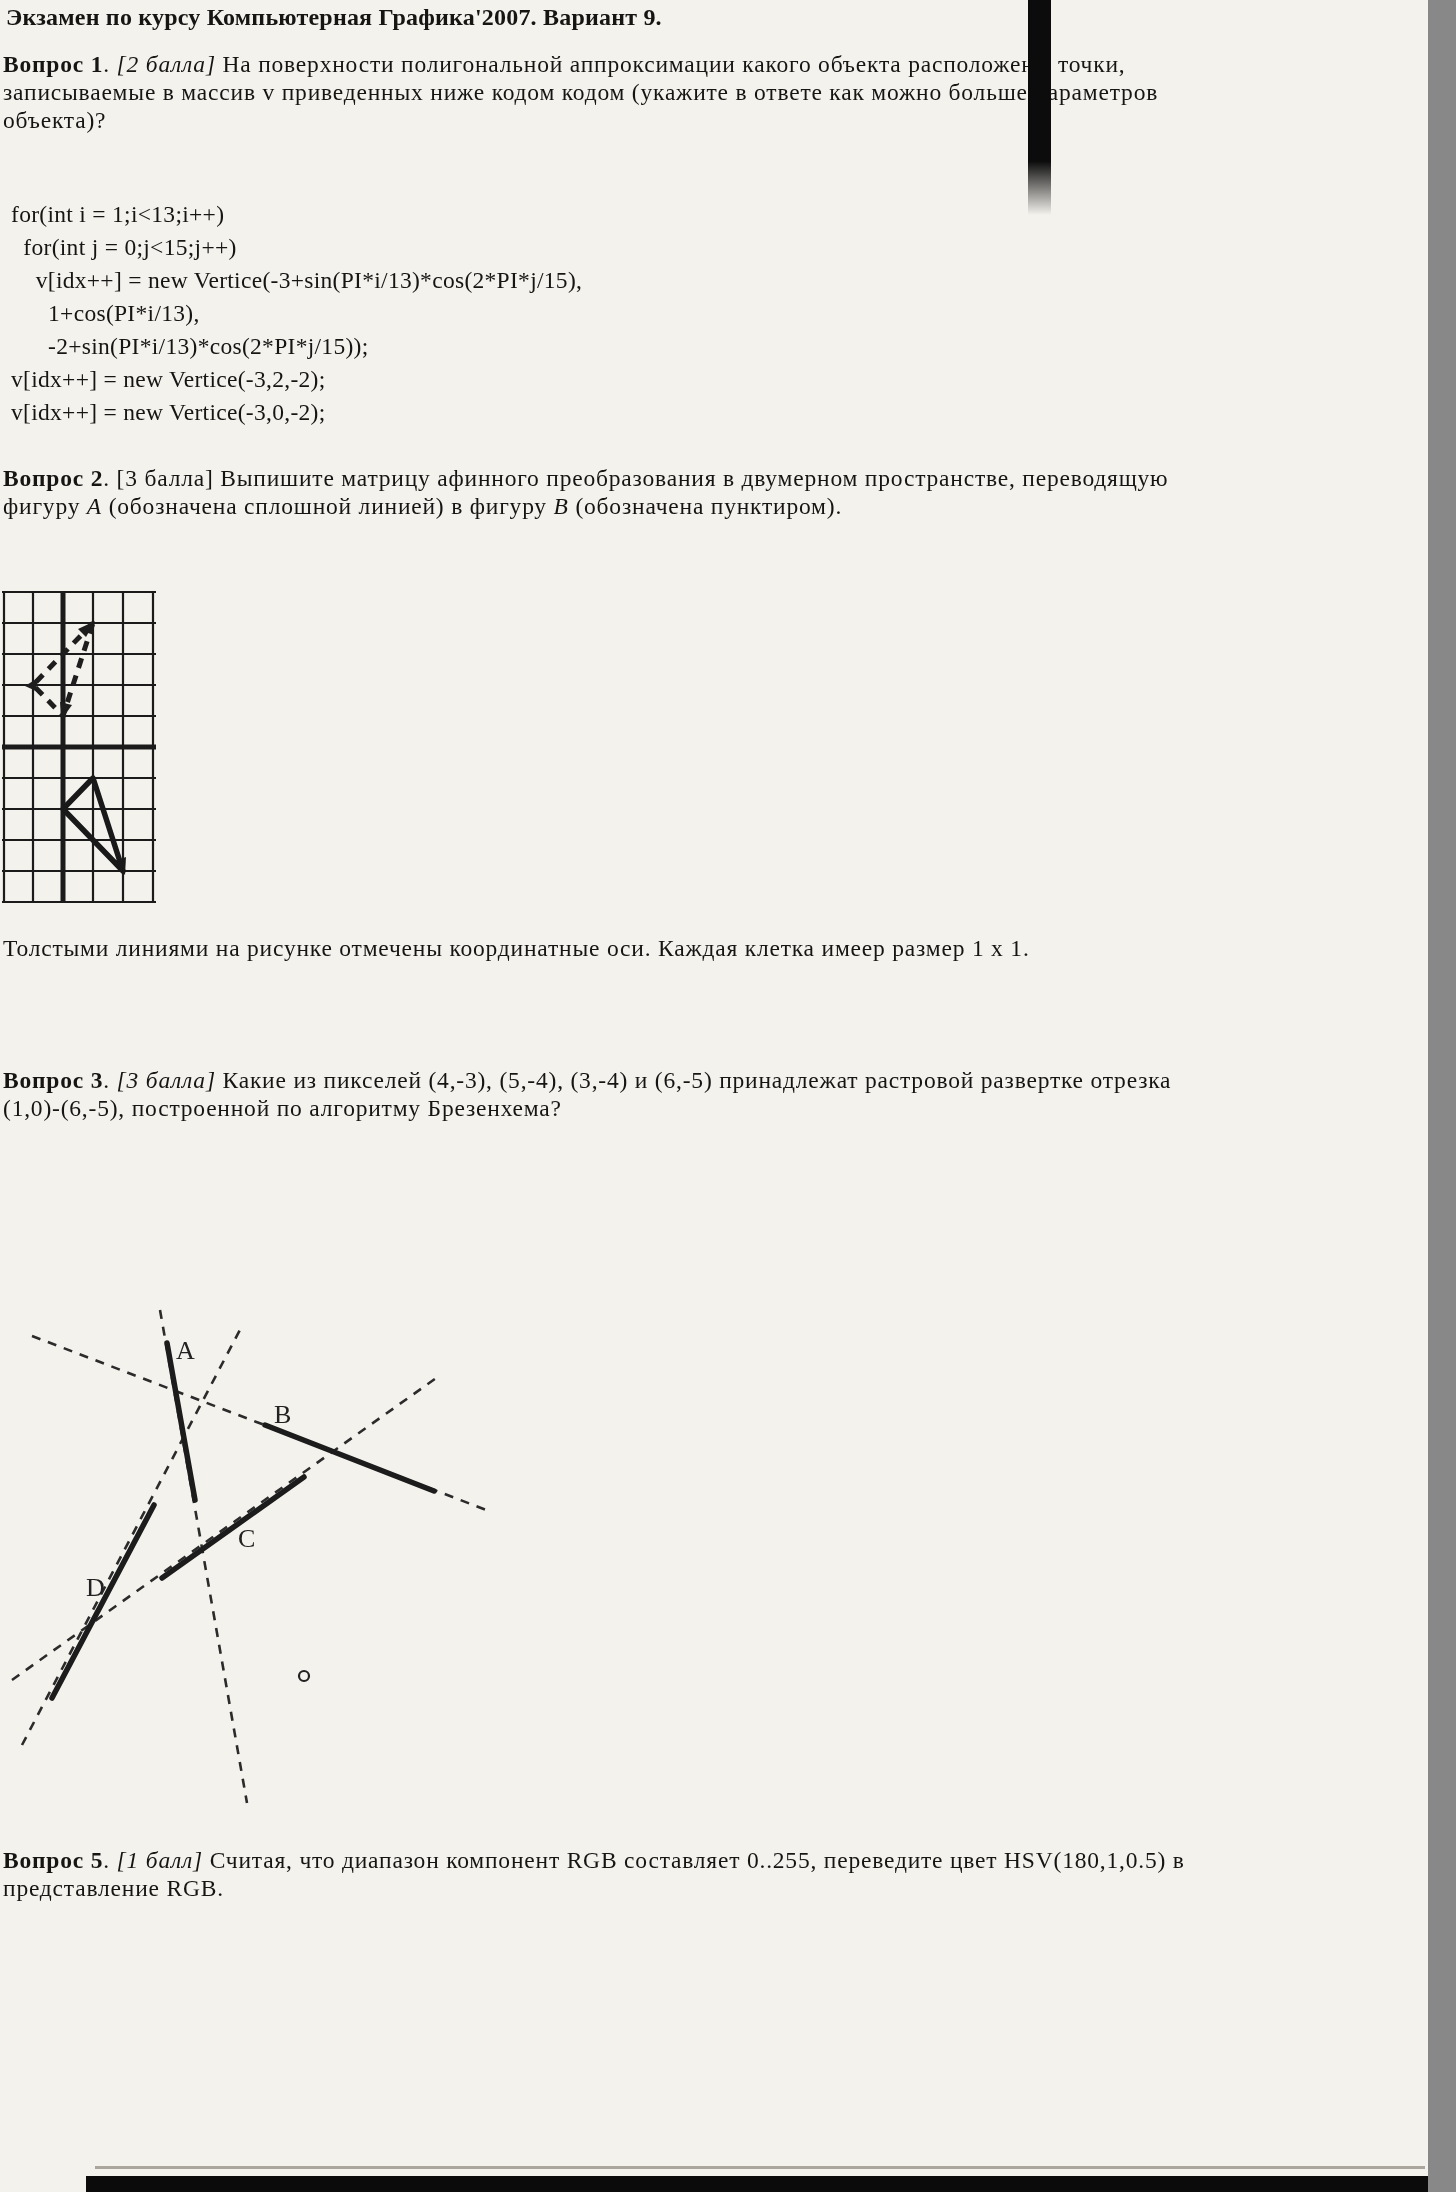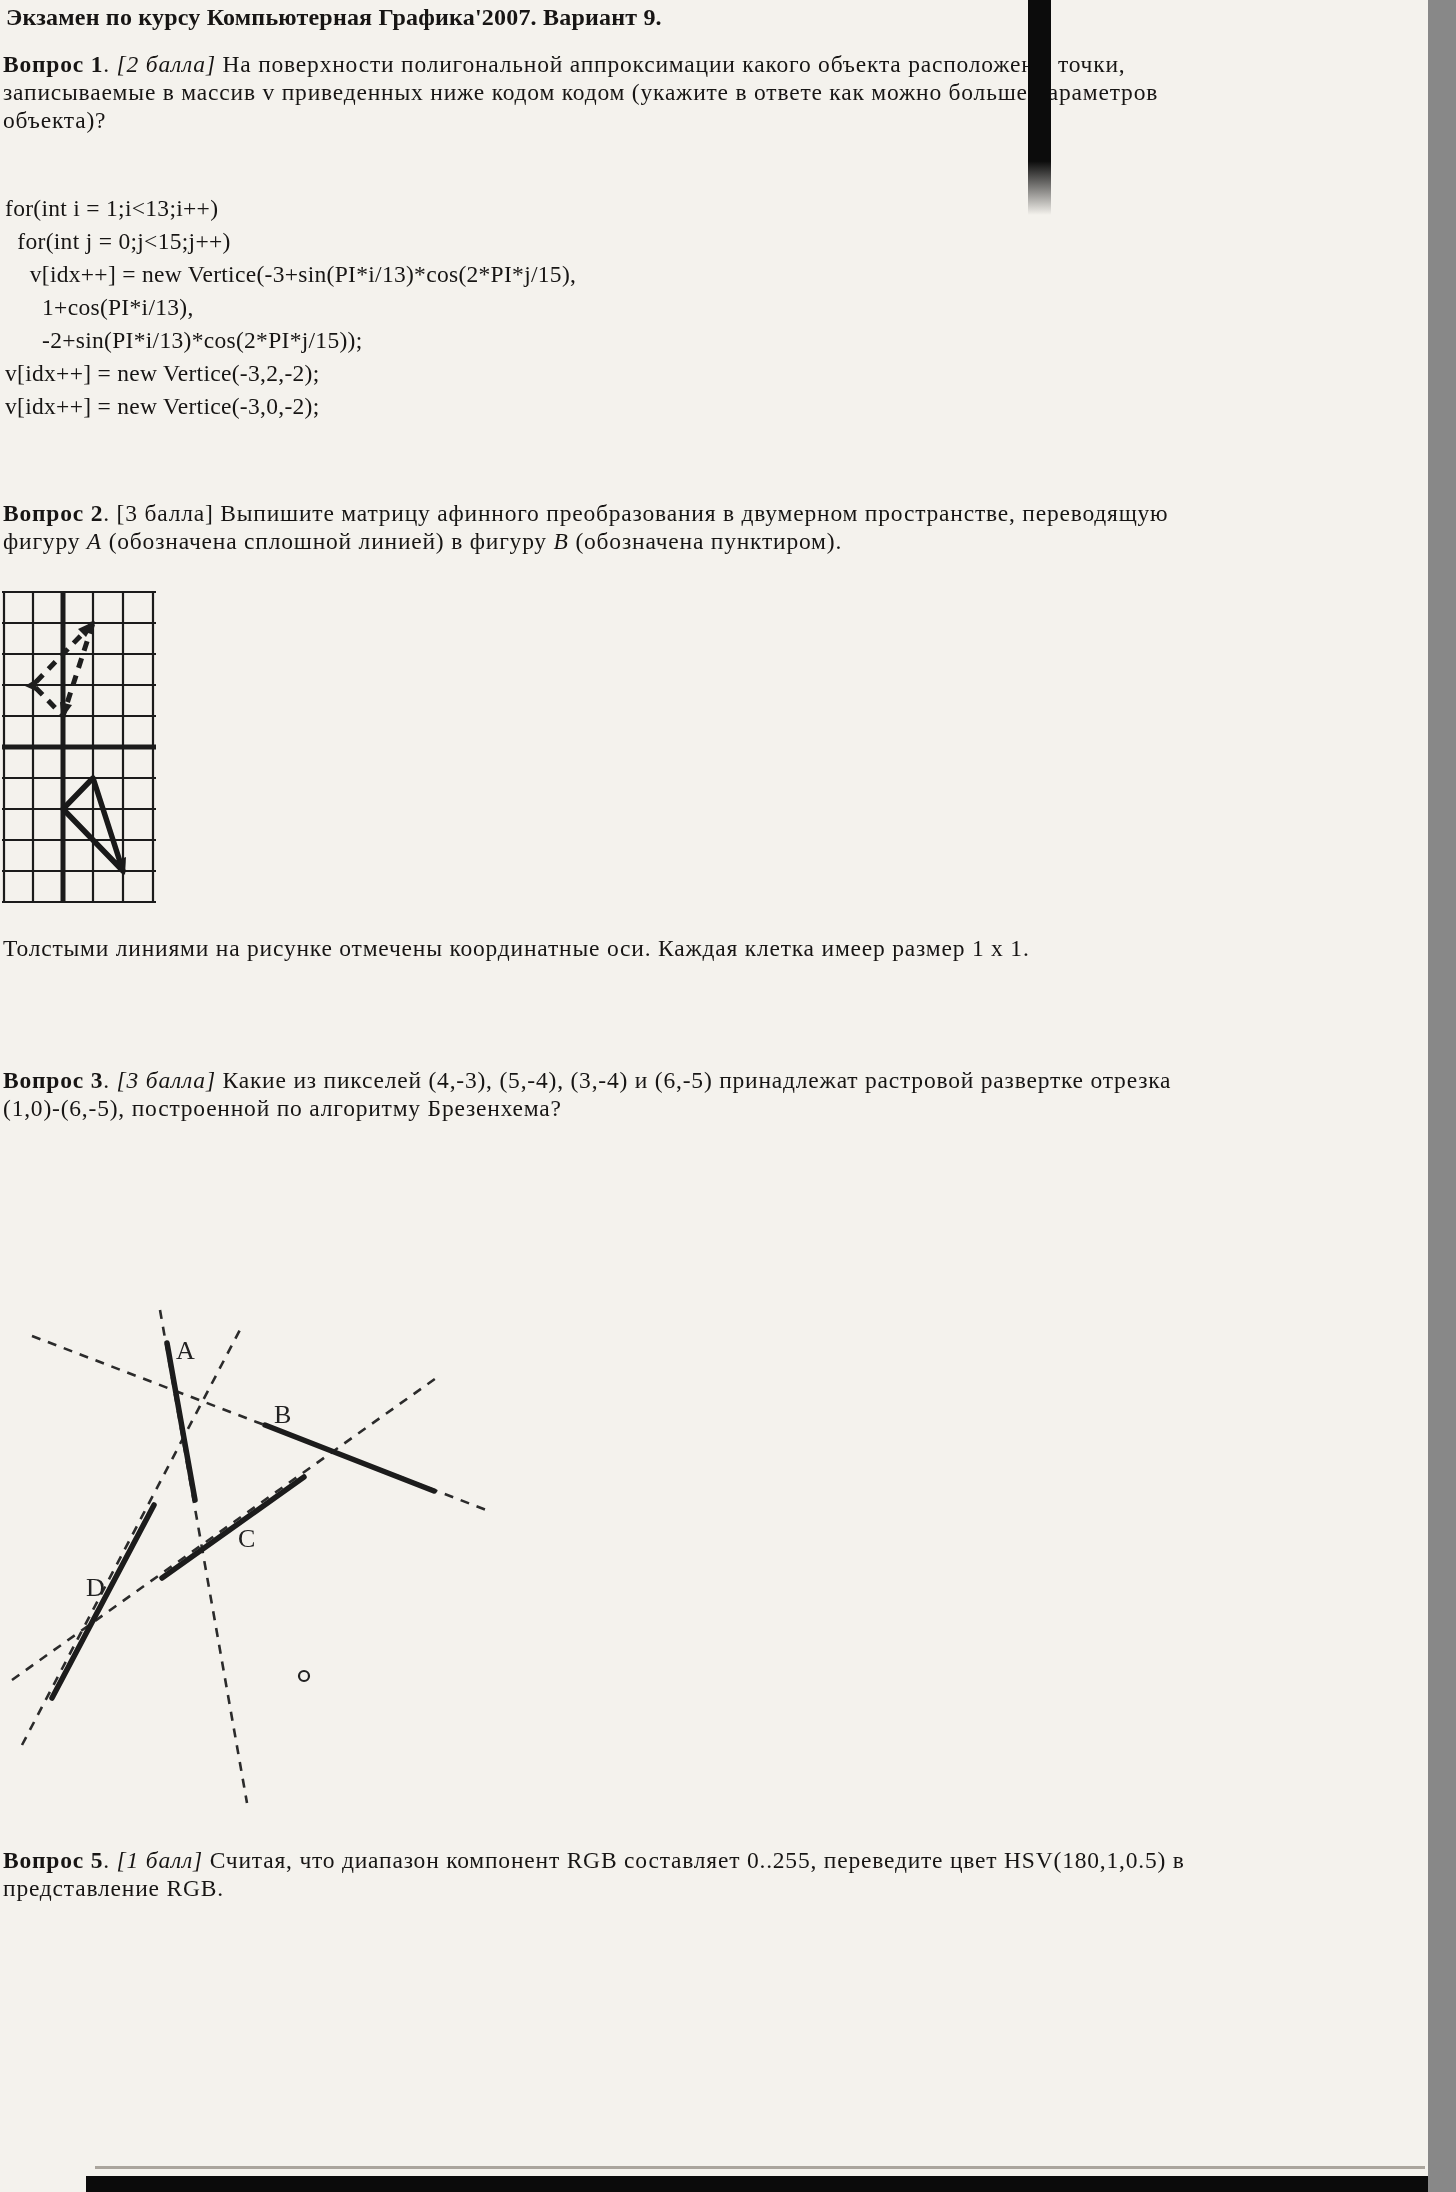--- a/index.html
+++ b/index.html
@@ -18,21 +18,21 @@
   }
   .para{
     position:absolute;left:3px;margin:0;
     width:1345px;
     font-size:23.5px;line-height:28px;letter-spacing:0.8px;
     white-space:pre-line;
   }
   .ql{font-weight:bold;}
   .qp{font-style:italic;}
   .code{
-    position:absolute;left:3px;top:190px;margin:2px;
+    position:absolute;left:3px;top:190px;margin:8px;
     font-family:"Liberation Serif","DejaVu Serif",serif;
     font-size:23.5px;line-height:33px;letter-spacing:0.3px;
     white-space:pre;
   }
   .grid-fig{position:absolute;left:2px;top:586px;}
   .bsp-fig{position:absolute;left:2px;top:1293px;}
   .artifact{position:absolute;}
   .streak{
     left:1028px;top:0;width:23px;height:215px;
     background:linear-gradient(180deg,#0c0c0c 75%,rgba(12,12,12,0) 100%);
@@ -62,21 +62,21 @@
 объекта)?</span></p>
 
   <pre class="code">for(int i = 1;i&lt;13;i++)
   for(int j = 0;j&lt;15;j++)
     v[idx++] = new Vertice(-3+sin(PI*i/13)*cos(2*PI*j/15),
       1+cos(PI*i/13),
       -2+sin(PI*i/13)*cos(2*PI*j/15));
 v[idx++] = new Vertice(-3,2,-2);
 v[idx++] = new Vertice(-3,0,-2);</pre>
 
-  <p class="para" style="top:499px"><b class="ql">Вопрос 2</b><span>. </span><span>[3 балла]</span><span> Выпишите матрицу афинного преобразования в двумерном пространстве, переводящую
+  <p class="para" style="top:464px"><b class="ql">Вопрос 2</b><span>. </span><span>[3 балла]</span><span> Выпишите матрицу афинного преобразования в двумерном пространстве, переводящую
 фигуру </span><i class="qp">А</i><span> (обозначена сплошной линией) в фигуру </span><i class="qp">В</i><span> (обозначена пунктиром).</span></p>
 
   <svg class="grid-fig" width="157" height="322" viewBox="0 0 157 322">
     <g stroke="#1b1b1b" stroke-width="2.2">
       <line x1="2" y1="6" x2="2" y2="316"></line>
       <line x1="31" y1="6" x2="31" y2="316"></line>
       <line x1="61" y1="6" x2="61" y2="316" stroke-width="5"></line>
       <line x1="91" y1="6" x2="91" y2="316"></line>
       <line x1="121" y1="6" x2="121" y2="316"></line>
       <line x1="151" y1="6" x2="151" y2="316"></line>

